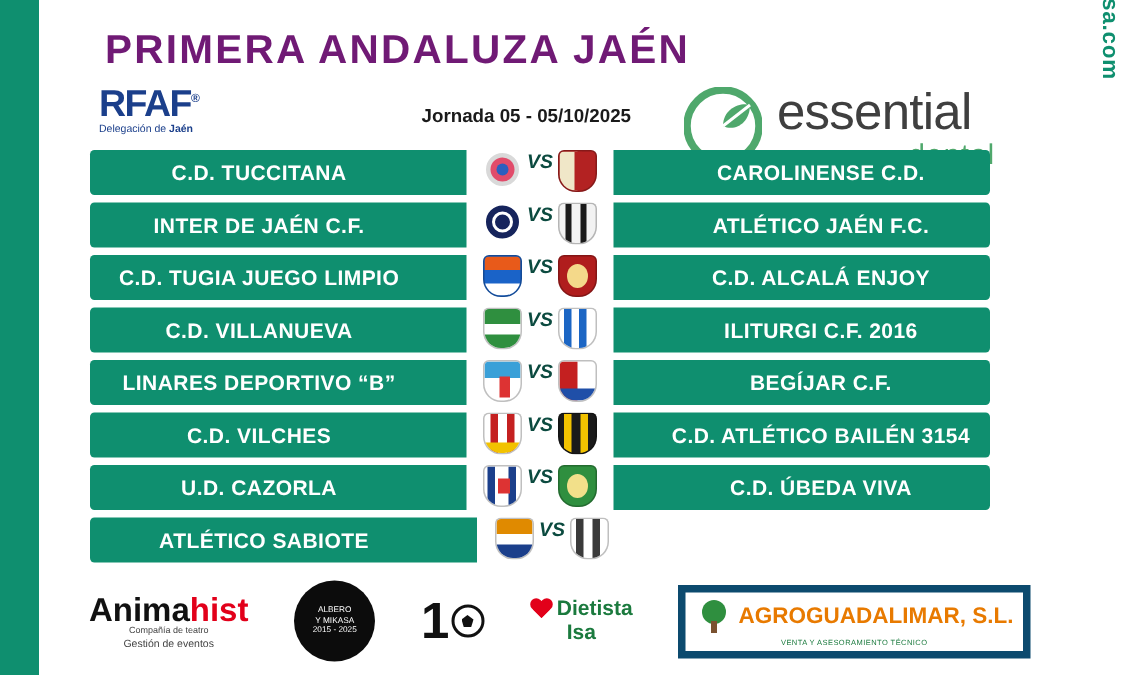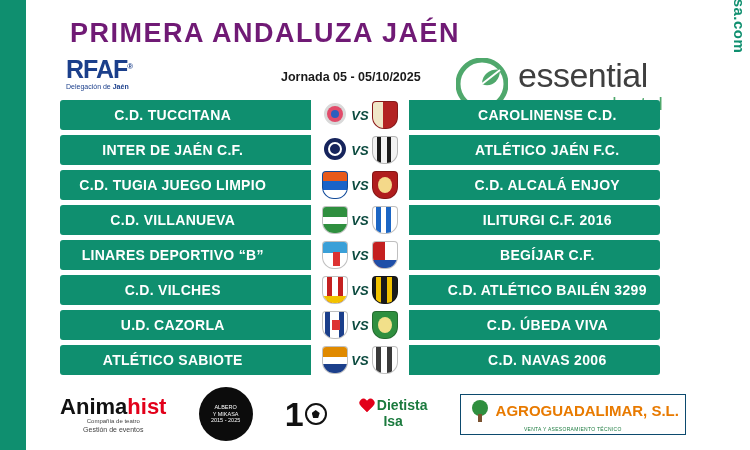--- a/index.html
+++ b/index.html
@@ -144,21 +144,21 @@
   .away-band {
     width: 258px;
     padding-left: 26px;
     border-radius: 0 3px 3px 0;
   }
   .center-block {
     width: 100px;
     height: 30px;
     position: relative;
     display: flex;
-    align-items: center;
+    align-items: flex-start;
     justify-content: center;
   }
   .crest {
     width: 26px; height: 28px;
     position: relative;
     overflow: hidden;
     flex: none;
   }
   .vs {
     font-size: 13px;
@@ -239,21 +239,21 @@
     width: 16px; height: 15px; position: relative; display: inline-block;
     margin-right: 2px; vertical-align: middle;
   }
   .heart::before, .heart::after {
     content: ""; position: absolute; width: 8px; height: 13px;
     background: #e2001a; border-radius: 8px 8px 0 0; top: 0;
   }
   .heart::before { left: 8px; transform: rotate(-45deg); transform-origin: 0 100%; }
   .heart::after { left: 0; transform: rotate(45deg); transform-origin: 100% 100%; }
   .agro-box {
-    border: 1px solid #0c4a6e; padding: 3px 6px 2px; background: #fff;
+    border: 5px solid #0c4a6e; padding: 3px 6px 2px; background: #fff;
     text-align: center;
   }
   .agro-name { font-size: 15px; font-weight: bold; color: #e87a00; line-height: 1; }
   .agro-sub { font-size: 5px; color: #1b7a3e; margin-top: 2px; letter-spacing: .3px;}
   .tree {
     width: 26px; height: 26px; display: inline-block;
     vertical-align: middle; margin-right: 3px;
   }
 </style>
 </head>
@@ -401,21 +401,21 @@
           </div>
         </div>
         <span class="vs">VS</span>
         <div class="crest">
           <div class="shield" style="background:#1a1a1a">
             <div class="stripe-v" style="left:3px;background:#f2c200;width:5px"></div>
             <div class="stripe-v" style="left:14px;background:#f2c200;width:5px"></div>
           </div>
         </div>
       </div>
-      <div class="team-band away-band">C.D. ATLÉTICO BAILÉN 3299</div>
+      <div class="team-band away-band">C.D. ATLÉTICO BAILÉN 3154</div>
     </div>
 
     <div class="match-row">
       <div class="team-band home-band">U.D. CAZORLA</div>
       <div class="center-block">
         <div class="crest">
           <div class="shield" style="background:#ffffff">
             <div class="stripe-v" style="left:2px;background:#1b3f8b;width:5px"></div>
             <div class="stripe-v" style="left:16px;background:#1b3f8b;width:5px"></div>
             <div style="position:absolute;left:9px;top:8px;width:8px;height:10px;background:#d33"></div>
@@ -441,21 +441,20 @@
           </div>
         </div>
         <span class="vs">VS</span>
         <div class="crest">
           <div class="shield" style="background:#ffffff">
             <div class="stripe-v" style="left:3px;background:#3a3a3a;width:5px"></div>
             <div class="stripe-v" style="left:14px;background:#3a3a3a;width:5px"></div>
           </div>
         </div>
       </div>
-      <div class="team-band away-band">C.D. NAVAS 2006</div>
     </div>
 
   </div>
 
   <div class="footer">
 
     <div class="sponsor">
       <div class="anima">
         <span>Anima</span><span class="hist">hist</span>
       </div>

